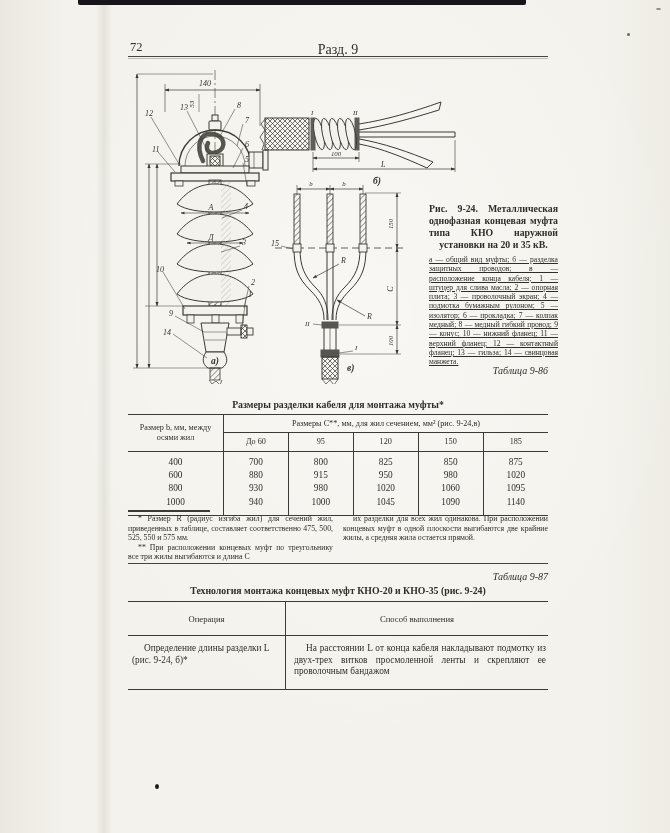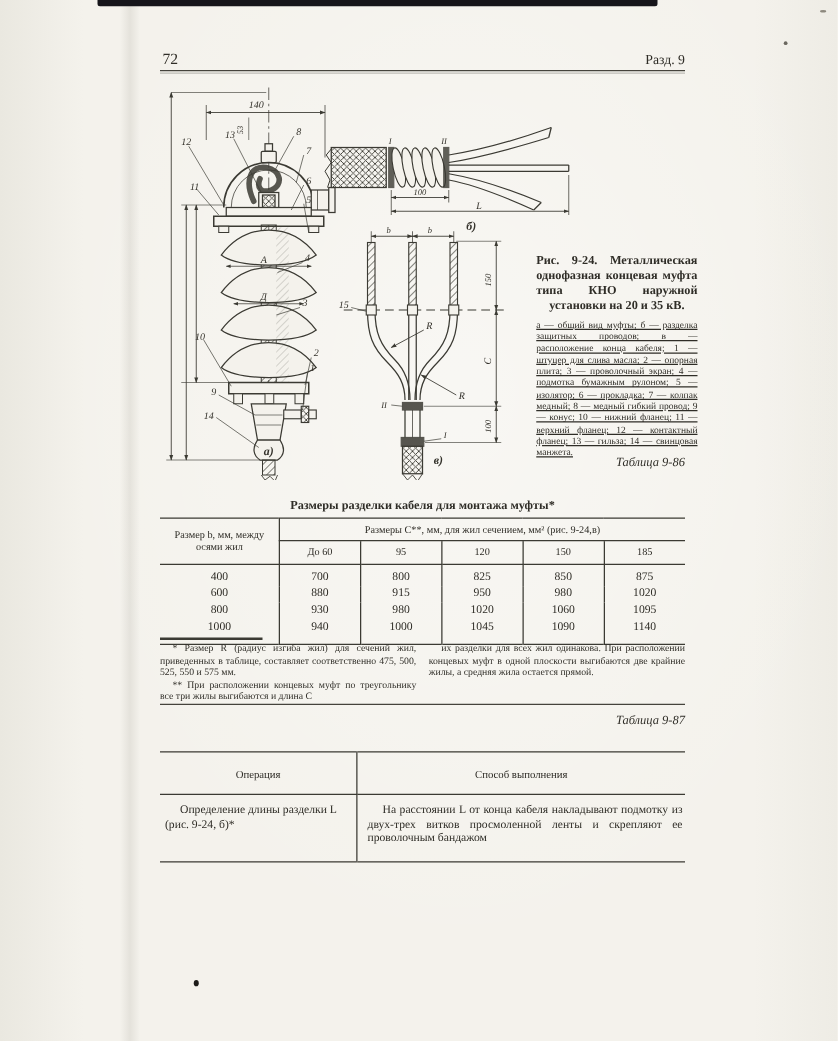--- a/index.html
+++ b/index.html
@@ -20,21 +20,21 @@
   .topstrip{position:absolute;left:78px;top:0;width:448px;height:5px;background:#16151a;border-radius:0 0 2px 2px;}
   .speck{position:absolute;border-radius:50%;}
   .s1{left:155px;top:784px;width:4px;height:5px;background:#1d1c19;}
   .s2{left:627px;top:33px;width:3px;height:3px;background:#6b685f;}
   .s3{left:656px;top:8px;width:5px;height:2px;background:#8d897e;}
 
   
   .pgnum{position:absolute;left:130px;top:40px;font-size:12.5px;}
   .runtitle{position:absolute;left:128px;top:42px;width:420px;text-align:center;
     font-style:italic;font-size:11px;letter-spacing:1.2px;}
-  .section{position:absolute;left:128px;top:42px;width:420px;text-align:right;font-size:11px;}
+  .section{position:absolute;left:128px;top:42px;width:420px;text-align:center;font-size:14px;}
   .hdr-rule{position:absolute;left:128px;top:56px;width:420px;height:1px;background:#45433c;}
   .hdr-rule2{position:absolute;left:128px;top:58px;width:420px;height:1px;background:#45433c;opacity:.3;}
 
   
   .fig-svg{position:absolute;left:125px;top:66px;}
   .figcap{position:absolute;left:429px;top:203px;width:129px;}
   .figcap-title{margin:0;font-size:9.8px;line-height:12px;font-weight:bold;
     text-align:justify;text-align-last:center;}
   .figcap-legend{margin:4px 0 0 0;font-size:7.6px;line-height:9.3px;text-align:justify;text-decoration:underline;}
   svg text{font-family:"Liberation Serif","DejaVu Serif",serif;fill:#34322b;}
@@ -355,20 +355,21 @@
       <p>* Размер R (радиус изгиба жил) для сечений жил, приведенных в таблице, составляет соответственно 475, 500, 525, 550 и 575 мм.</p>
       <p>** При расположении концевых муфт по треугольнику все три жилы выгибаются и длина С</p>
     </div>
     <div class="fn-col">
       <p>их разделки для всех жил одинакова. При расположении концевых муфт в одной плоскости выгибаются две крайние жилы, а средняя жила остается прямой.</p>
     </div>
   </div>
   <div class="sep-rule"></div>
 
   <div class="tabtag tag87">Таблица 9-87</div>
+  <div class="tabtitle title87">Технология монтажа концевых муфт КНО-20 и КНО-35 (рис. 9-24)</div>
   <table class="t87">
     <thead>
       <tr>
         <th>Операция</th>
         <th>Способ выполнения</th>
       </tr>
     </thead>
     <tbody>
       <tr>
         <td class="op">

